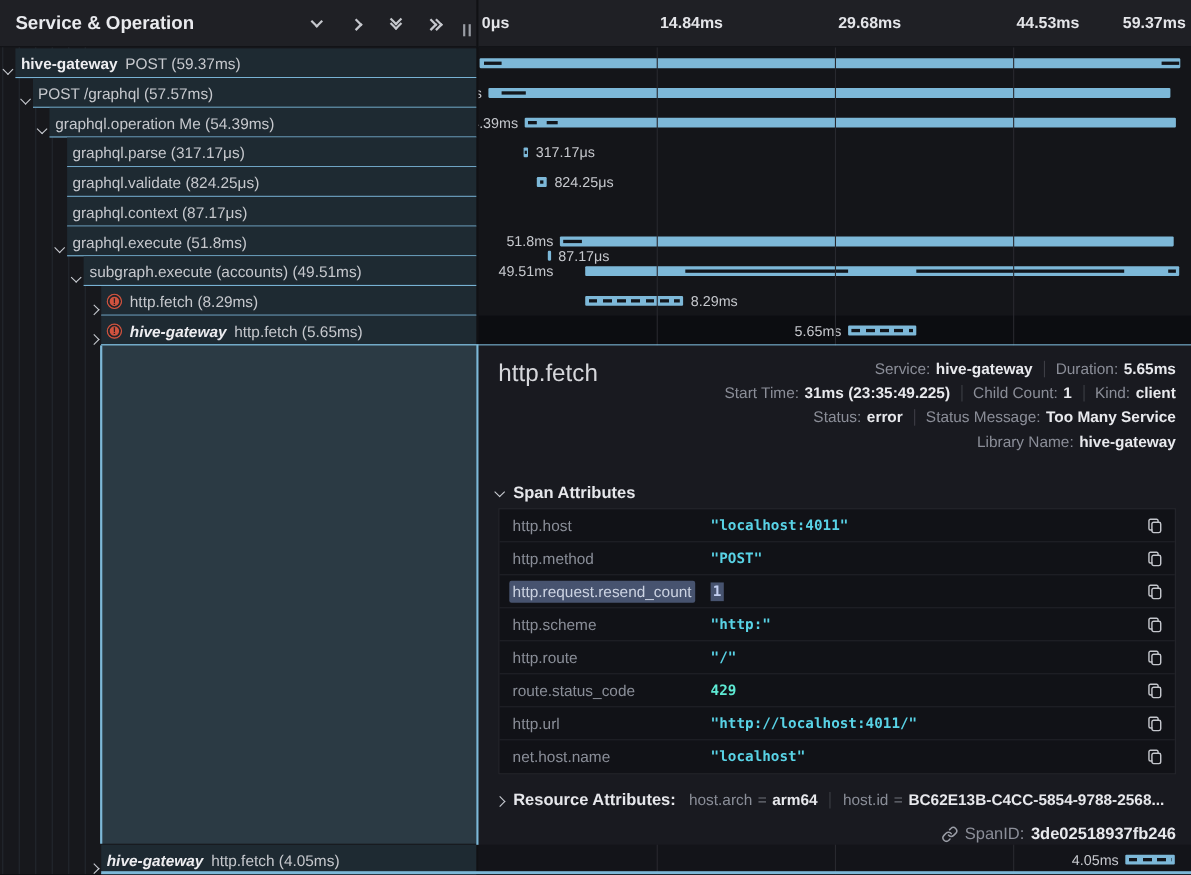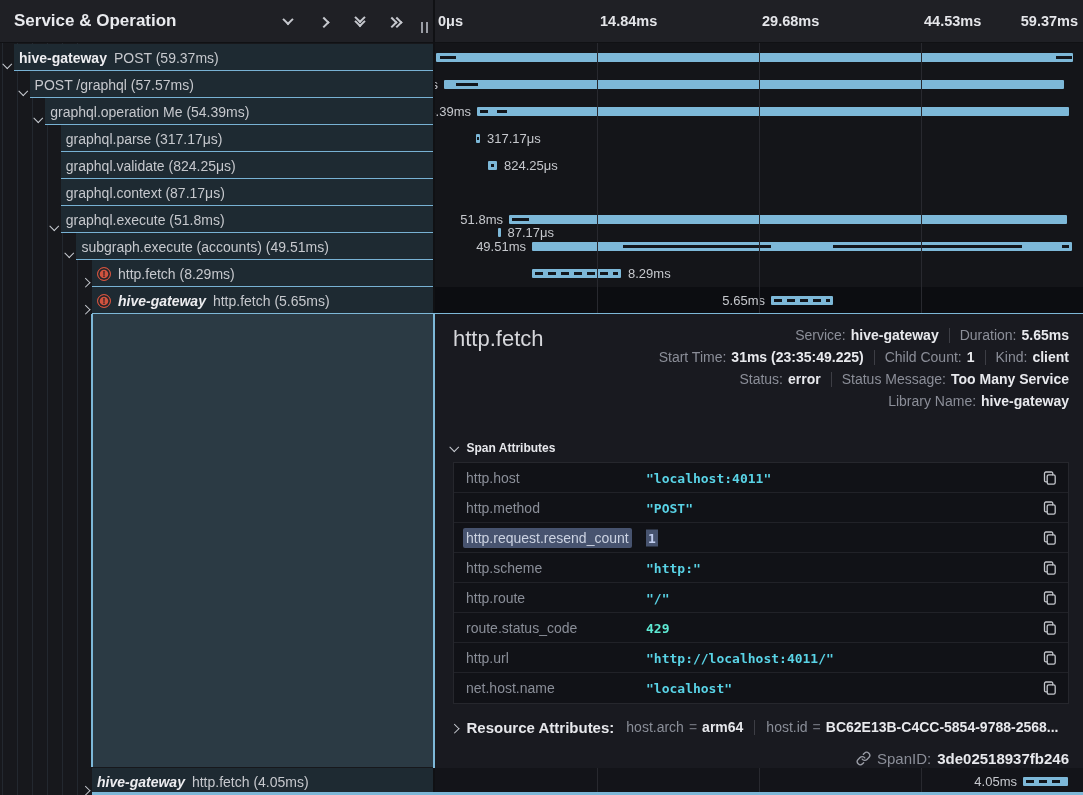--- a/index.html
+++ b/index.html
@@ -61,21 +61,21 @@
   
   .detail{position:absolute;left:0;top:314px;width:648px;height:454px;background:#191a20;z-index:7;}
   .detail-title{position:absolute;left:18px;top:12px;font-size:22px;font-weight:400;color:#d6d7db;}
   .meta{position:absolute;right:14px;top:10px;}
   .meta-line{height:22px;display:flex;justify-content:flex-end;align-items:center;font-size:14px;}
   .meta-label{color:#8b8e98;margin-right:5px;white-space:nowrap;}
   .meta-value{color:#e8e9ed;font-weight:700;white-space:nowrap;}
   .meta-sep{width:1px;height:15px;background:#3d3e45;margin:0 10px;}
 
   .attr-head{position:absolute;left:16px;top:124px;height:20px;display:flex;align-items:center;gap:9px;
-             font-size:12px;font-weight:700;color:#e6e7eb;cursor:pointer;}
+             font-size:15px;font-weight:700;color:#e6e7eb;cursor:pointer;}
   .attr-table{position:absolute;left:18px;top:148px;width:616px;background:#111217;
               border:1px solid #26272d;box-sizing:border-box;}
   .attr-row{height:30px;position:relative;border-bottom:1px solid #212228;box-sizing:border-box;}
   .attr-row:last-child{border-bottom:none;}
   .attr-key{position:absolute;left:12px;top:50%;transform:translateY(-50%);
             font-size:14px;color:#8a8e98;white-space:nowrap;}
   .attr-key.selected{background:#47536f;color:#ccd3e2;padding:2px 3px;left:9px;border-radius:2px;}
   .attr-val{position:absolute;left:192px;top:50%;transform:translateY(-50%);
             font-family:"DejaVu Sans Mono",monospace;font-size:13px;font-weight:700;color:#59d3e6;white-space:nowrap;}
   .attr-val.number{color:#5eead4;}
@@ -272,21 +272,21 @@
         <div class="s-row" style="top: 206px;">
           <div class="bar" style="left: 74px; width: 558px;"></div>
           <div class="mark" style="left: 77px; width: 17px;"></div>
           <span class="bar-label" style="right: 580px;">51.8ms</span>
         </div>
         <div class="s-row" style="top: 233px;">
           <div class="bar" style="left: 97px; width: 540px;"></div>
           <div class="mark" style="left: 188px; width: 148px;"></div>
           <div class="mark" style="left: 398px; width: 189px;"></div>
           <div class="mark" style="left: 627px; width: 7px;"></div>
-          <span class="bar-label" style="right: 557px;">49.51ms</span>
+          <span class="bar-label" style="right: 580px;">49.51ms</span>
         </div>
         <div class="s-row" style="top: 260px;">
           <div class="bar" style="left: 97px; width: 89px;">
             <div class="dash-overlay"></div>
           </div>
           <span class="bar-label" style="left: 193px;">8.29ms</span>
         </div>
         <div class="s-row selected" style="top: 287px;">
           <div class="bar" style="left: 336px; width: 62px;">
             <div class="dash-overlay"></div>

